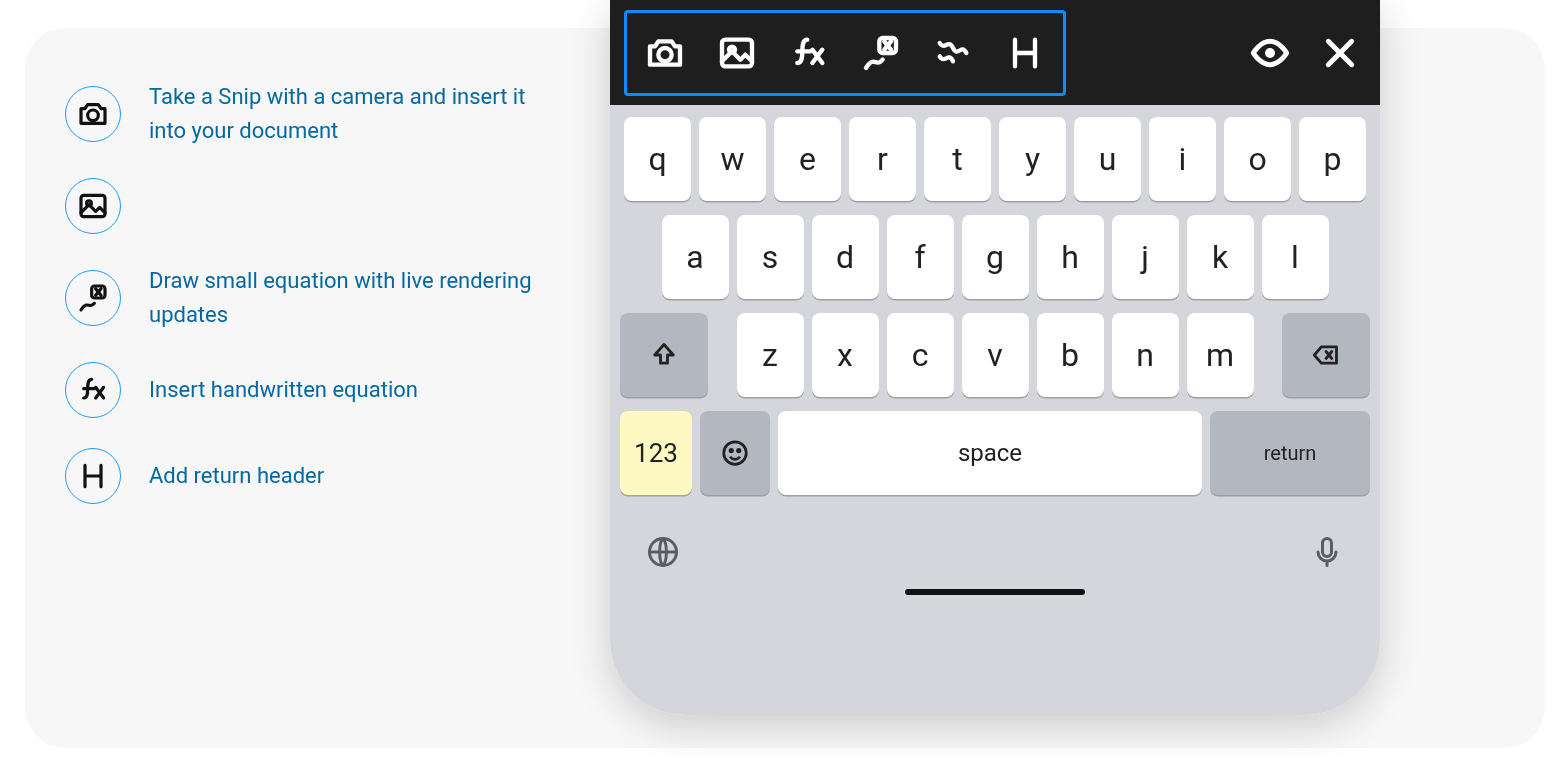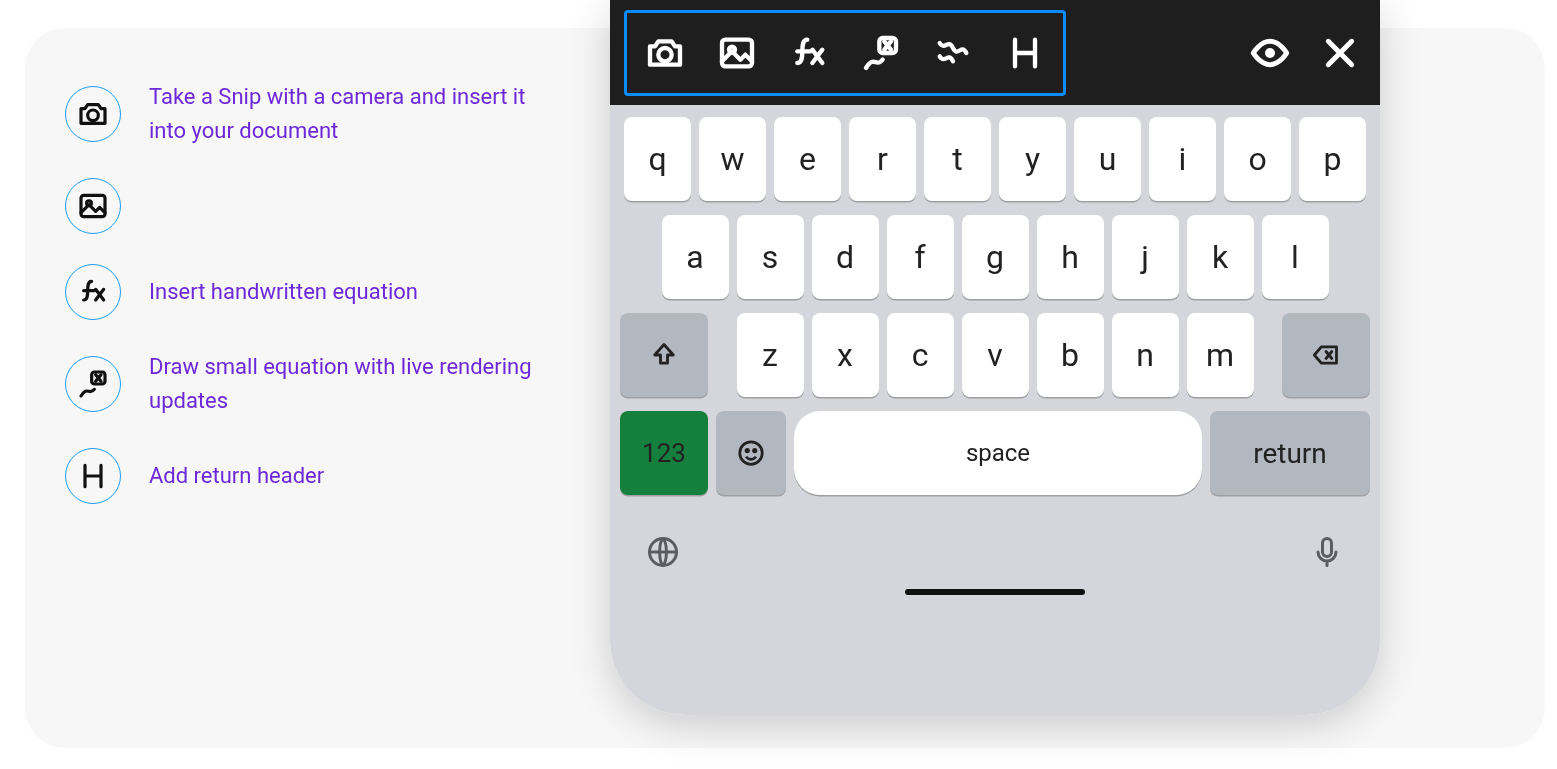--- a/index.html
+++ b/index.html
@@ -45,21 +45,21 @@
     border: 1px solid #1c9cf6;
     border-radius: 50%;
     display: flex;
     align-items: center;
     justify-content: center;
     flex-shrink: 0;
   }
   .legend-icon svg { width: 32px; height: 32px; stroke: #111; fill: none; stroke-width: 2.4; stroke-linecap: round; stroke-linejoin: round; }
   .legend-text {
     font-size: 22px;
-    color: #6d28d9;
+    color: #0369a1;
     line-height: 1.55;
     max-width: 400px;
   }
 
   .phone {
     position: absolute;
     left: 610px;
     top: 0;
     width: 770px;
     height: 715px;
@@ -113,25 +113,25 @@
   .kkey.letter { width: 67px; }
   .row1 .kkey.letter { width: 67px; }
   .row3 { justify-content: space-between; }
   .kkey.mod {
     background: #b3b7c0;
     width: 88px;
   }
   .kkey.mod svg { width: 28px; height: 28px; stroke: #222; fill:none; stroke-width:2.4; stroke-linecap:round; stroke-linejoin:round; }
   .row3 .letters-group { display:flex; gap:8px; }
   .row4 { gap: 8px; }
-  .kkey.k123 { background:#15803d; width:88px; font-size:26px; }
+  .kkey.k123 { background:#fef9c3; width:72px; font-size:26px; }
   .kkey.emoji { background:#b3b7c0; width:70px; }
   .kkey.emoji svg { width:30px; height:30px; stroke:#222; fill:none; stroke-width:2.2; }
-  .kkey.space { flex:1; font-size:24px;border-radius:26px; }
-  .kkey.return { background:#b3b7c0; width:160px; font-size:28px; }
+  .kkey.space { flex:1; font-size:24px; }
+  .kkey.return { background:#b3b7c0; width:160px; font-size:20px; }
   .kbottom {
     display:flex;
     justify-content:space-between;
     align-items:center;
     padding: 10px 25px 0 25px;
     height: 80px;
   }
   .kbottom svg { width:36px; height:36px; stroke:#5a5d64; fill:none; stroke-width:2; stroke-linecap:round; stroke-linejoin:round; }
   .home-indicator {
     width: 180px; height: 6px; background:#111; border-radius:3px;
@@ -159,36 +159,36 @@
         <svg viewBox="0 0 24 24">
             <rect x="3" y="4" width="18" height="16" rx="2"></rect>
             <circle cx="9" cy="10" r="1.8"></circle>
             <path d="M3 17l6-6 5 5 3-3 4 4"></path>
           </svg>
       </div>
     </div>
     <div class="legend-item">
       <div class="legend-icon">
         <svg viewBox="0 0 24 24">
+            <rect x="11" y="3" width="10" height="9" rx="2"></rect>
+            <path d="M14 5l4 5M18 5l-4 5"></path>
+            <path d="M3 21c5-8 6 0 10-5"></path>
+          </svg>
+      </div>
+      <div class="legend-text">Draw small equation with live rendering updates</div>
+    </div>
+    <div class="legend-item">
+      <div class="legend-icon">
+        <svg viewBox="0 0 24 24">
             <path d="M11 4c-3 0-3 4-3 7s0 7-3 7"></path>
             <path d="M5 11h8"></path>
             <path d="M14 10l6 8M20 10l-6 8"></path>
           </svg>
       </div>
       <div class="legend-text">Insert handwritten equation</div>
-    </div>
-    <div class="legend-item">
-      <div class="legend-icon">
-        <svg viewBox="0 0 24 24">
-            <rect x="11" y="3" width="10" height="9" rx="2"></rect>
-            <path d="M14 5l4 5M18 5l-4 5"></path>
-            <path d="M3 21c5-8 6 0 10-5"></path>
-          </svg>
-      </div>
-      <div class="legend-text">Draw small equation with live rendering updates</div>
     </div>
     <div class="legend-item">
       <div class="legend-icon">
         <svg viewBox="0 0 24 24">
             <path d="M6 4v16M18 4v16M6 12h12"></path>
           </svg>
       </div>
       <div class="legend-text">Add return header</div>
     </div>
   </div>

